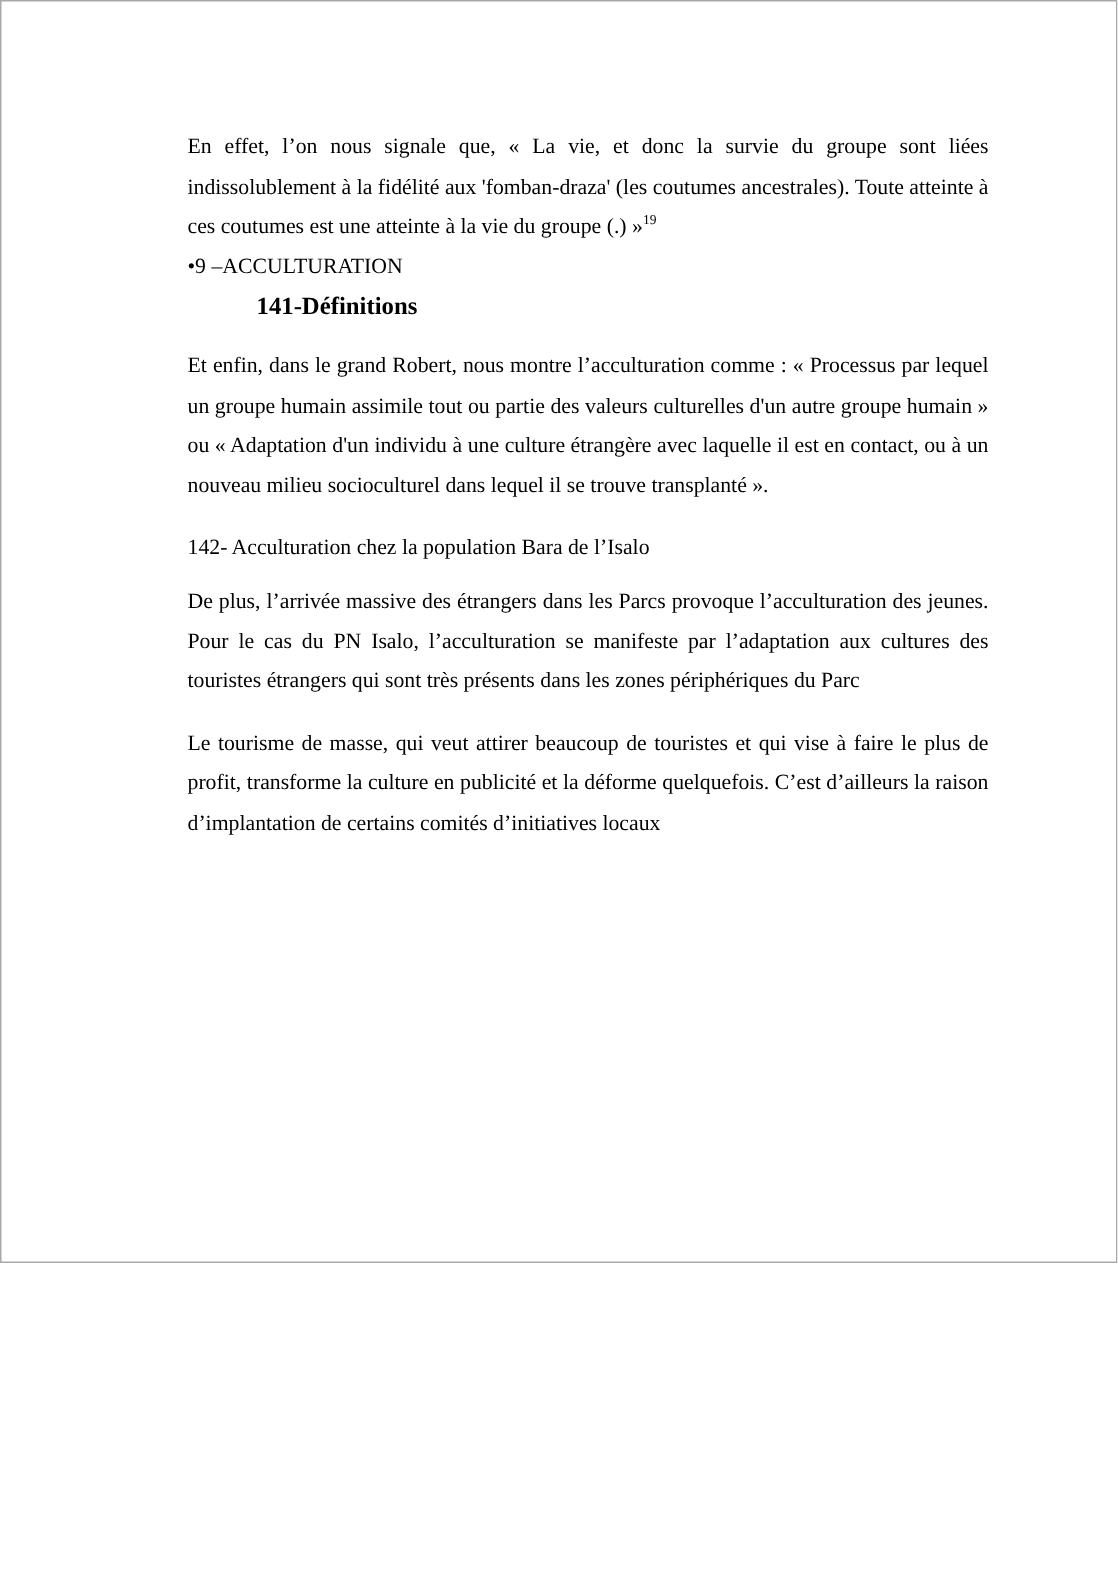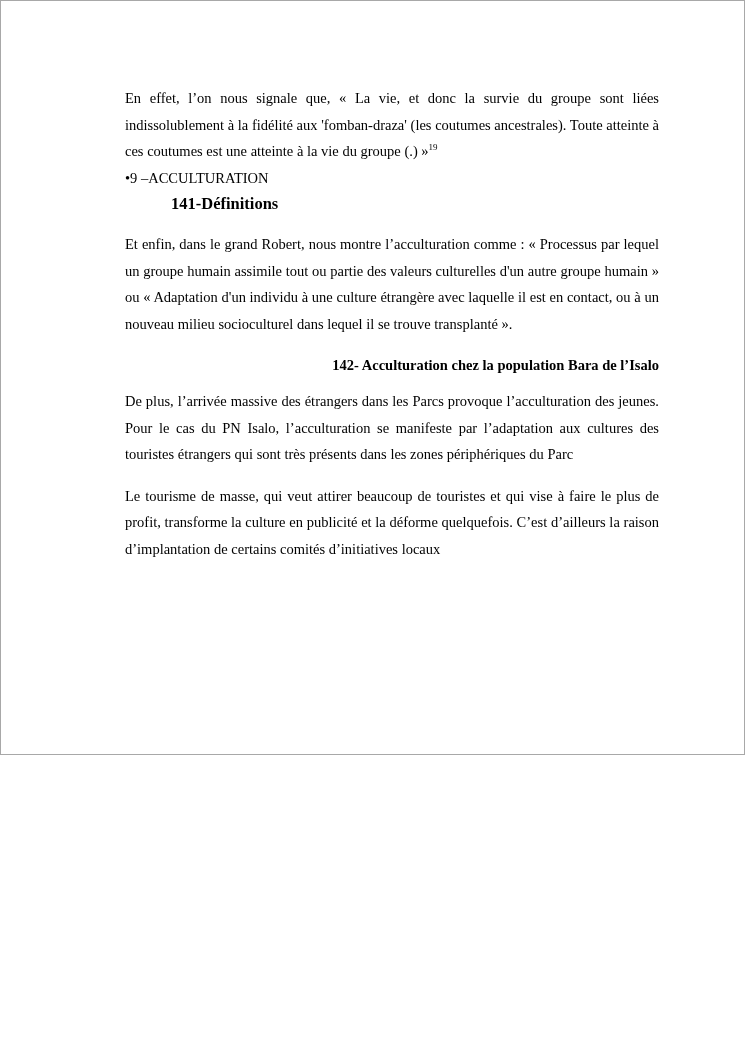--- a/index.html
+++ b/index.html
@@ -4,21 +4,21 @@
 <style>
   * { margin: 0; padding: 0; box-sizing: border-box; }
   html, body { background: #ffffff; }
   body {
     font-family: "Liberation Serif", "DejaVu Serif", serif;
     width: 745px;
   }
   .page {
     position: relative;
     width: 745px;
-    height: 755px;
+    height: 842px;
     background: #ffffff;
     border: 1px solid #a8a8a8;
     overflow: hidden;
     color: #000000;
   }
   .content {
     position: absolute;
     left: 124px;
     top: 84px;
     width: 534px;
@@ -40,23 +40,23 @@
   }
   .heading-141 {
     font-size: 16.5px;
     font-weight: bold;
     line-height: 26.6px;
     margin-left: 46px;
     text-align: left;
   }
   .heading-142 {
     font-size: 14.5px;
-    font-weight: bold;
+    font-weight: normal;
     line-height: 26.6px;
-    text-align: right;
+    text-align: left;
   }
   .footnote-area {
     position: absolute;
     left: 124px;
     top: 812px;
     width: 534px;
   }
   .footnote-rule {
     width: 170px;
     height: 0;

